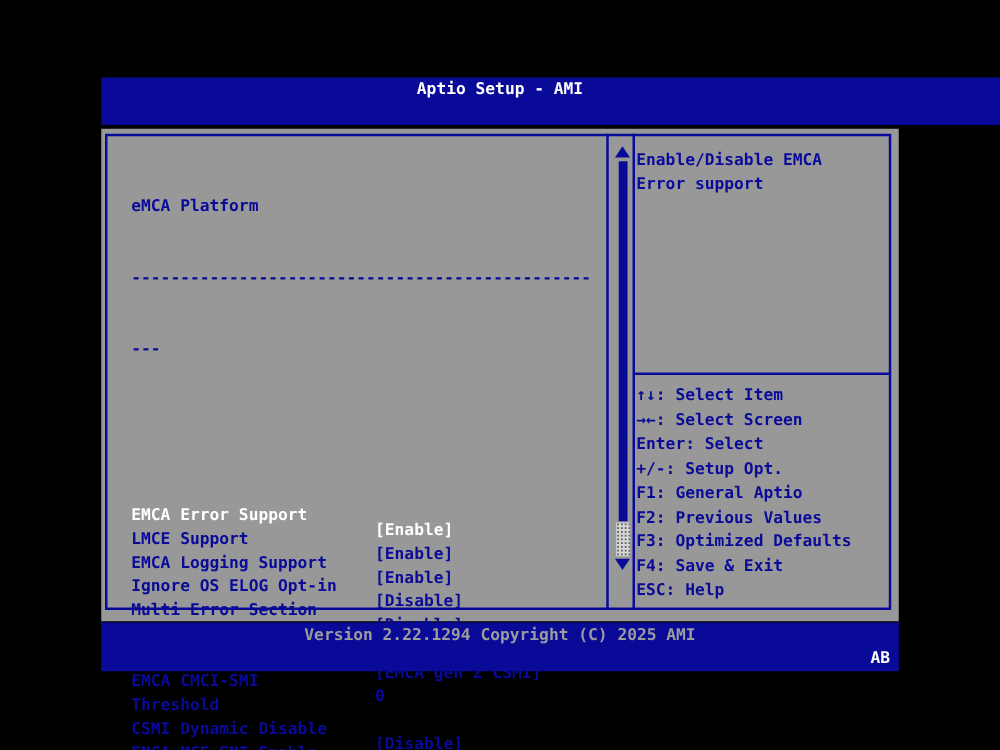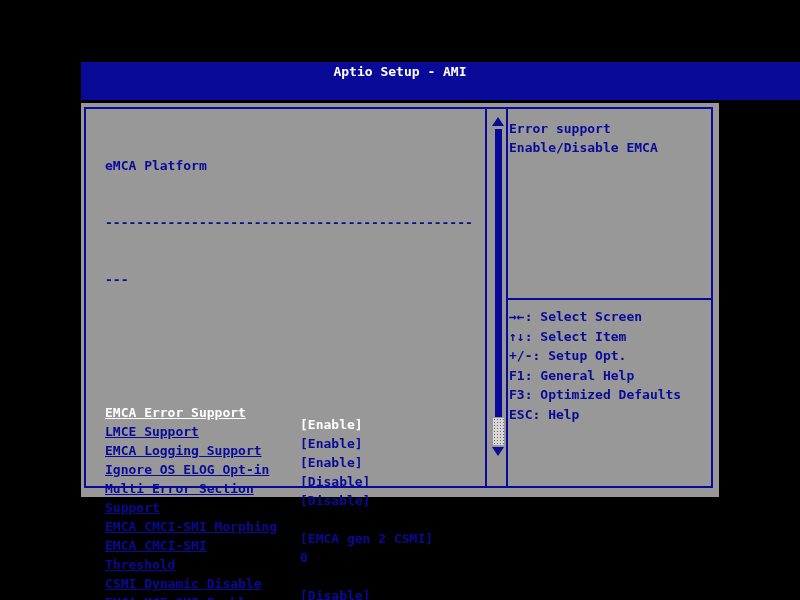--- a/index.html
+++ b/index.html
@@ -16,21 +16,21 @@
             background:var(--gray); color:var(--blue); text-align:center; }
 
   
   .panel { position:absolute; left:0; top:41px; width:638px; height:394px; background:var(--gray); color:var(--blue); }
   .panel-box { position:absolute; left:3px; top:4px; width:629px; height:381px; border:2px solid var(--blue); }
   .v-divider { position:absolute; left:425px; top:4px; width:2px; height:381px; background:var(--blue); }
   .scroll-line { position:absolute; left:404px; top:4px; width:2px; height:381px; background:var(--blue); }
 
   .list { position:absolute; left:24px; top:15px; line-height:19px; white-space:pre; }
   .line { height:19px; }
-  .row  { position:relative; height:19px;text-decoration:underline; }
+  .row  { position:relative; height:19px; }
   .row .val { position:absolute; left:195px; top:12px; }
   .selected { color:var(--white); }
 
   
   .tri-up, .tri-down { position:absolute; left:411px; width:0; height:0;
        border-left:6px solid transparent; border-right:6px solid transparent; }
   .tri-up   { top:14px;  border-bottom:9px solid var(--blue); }
   .tri-down { top:344px; border-top:9px solid var(--blue); }
   .track { position:absolute; left:414px; top:26px; width:7px; height:288px; background:var(--blue); }
   .thumb { position:absolute; left:412px; top:315px; width:11px; height:27px;
@@ -69,20 +69,24 @@
         <div class="line">---</div>
         <div class="line"></div>
         
       <div class="row selected"><span>EMCA Error Support</span><span class="val">[Enable]</span></div><div class="row"><span>LMCE Support</span><span class="val">[Enable]</span></div><div class="row"><span>EMCA Logging Support</span><span class="val">[Enable]</span></div><div class="row"><span>Ignore OS ELOG Opt-in</span><span class="val">[Disable]</span></div><div class="row"><span>Multi Error Section</span><span class="val">[Disable]</span></div><div class="row">Support</div><div class="row"><span>EMCA CMCI-SMI Morphing</span><span class="val">[EMCA gen 2 CSMI]</span></div><div class="row"><span>EMCA CMCI-SMI</span><span class="val">0</span></div><div class="row">Threshold</div><div class="row"><span>CSMI Dynamic Disable</span><span class="val">[Disable]</span></div><div class="row"><span>EMCA MCE-SMI Enable</span><span class="val">[EMCA gen 2 - MSMI]</span></div></div>
 
       <div class="tri-up"></div>
       <div class="track"></div>
       <div class="thumb"></div>
       <div class="tri-down"></div>
 
-      <div class="help"><div class="line">Error support</div><div class="line">Enable/Disable EMCA</div></div>
+      <div class="help"><div class="line">Enable/Disable EMCA</div><div class="line">Error support</div></div>
       <div class="help-divider"></div>
-      <div class="legend"><div>→←: Select Screen</div><div>↑↓: Select Item</div><div>+/-: Setup Opt.</div><div>F1: General Help</div><div>F3: Optimized Defaults</div><div>ESC: Help</div></div>
+      <div class="legend"><div>↑↓: Select Item</div><div>→←: Select Screen</div><div>Enter: Select</div><div>+/-: Setup Opt.</div><div>F1: General Aptio</div><div>F2: Previous Values</div><div>F3: Optimized Defaults</div><div>F4: Save &amp; Exit</div><div>ESC: Help</div></div>
     </div>
 
+    <div class="footer">
+      <div class="version">Version 2.22.1294 Copyright (C) 2025 AMI</div>
+      <div class="badge">AB</div>
+    </div>
 
   </div>
 </div>
 
 </body></html>

